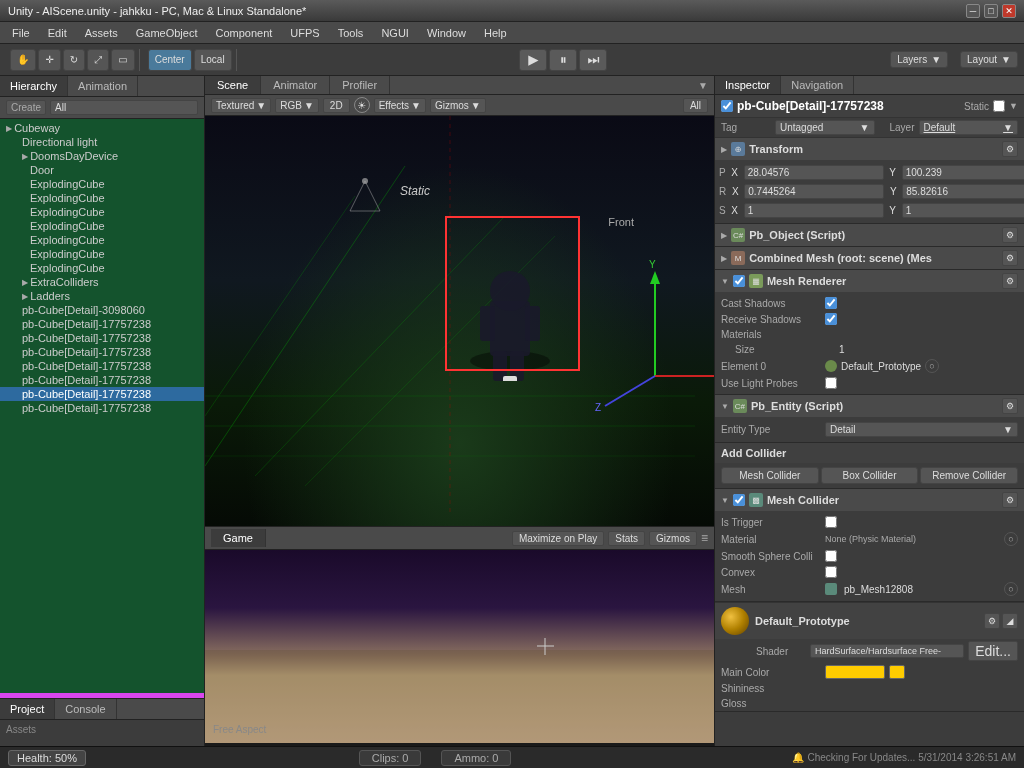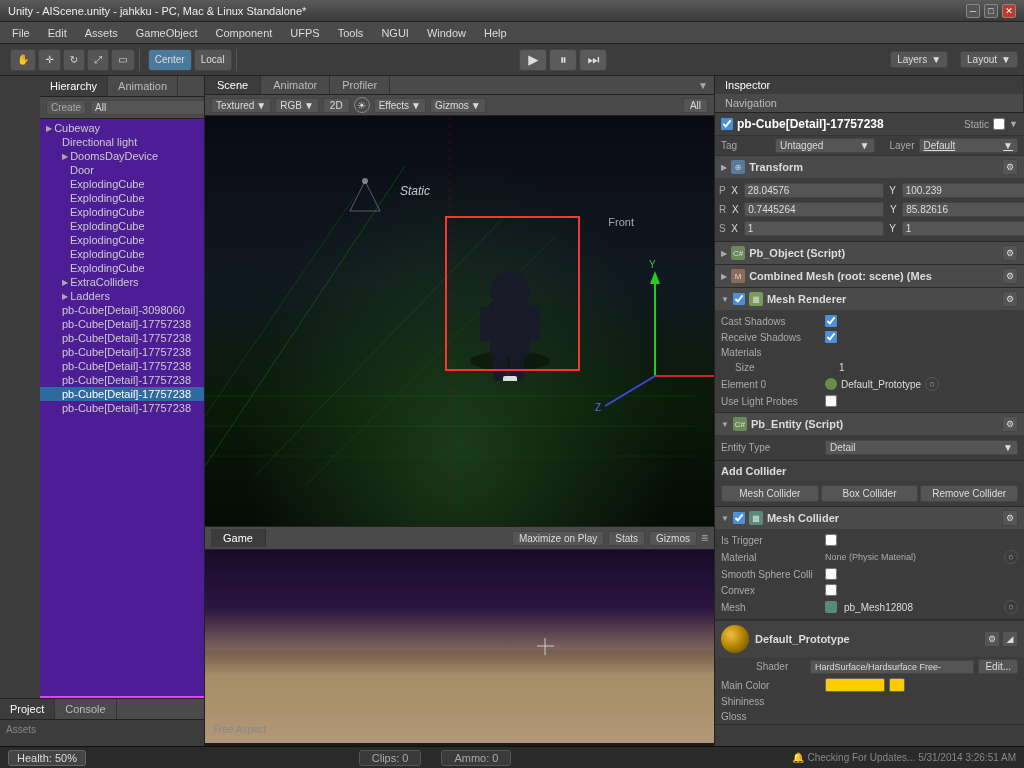--- a/index.html
+++ b/index.html
@@ -49,23 +49,22 @@
     }
 
     
     #main { display: flex; height: calc(768px - 22px - 22px - 32px - 22px); }
 
     
     #left-panel { width: 205px; display: flex; flex-direction: column; border-right: 1px solid #222; }
 
     
     #hierarchy {
-      flex: 1; background: #4c1d95; overflow: hidden;
-      border-bottom: 2px solid #d946ef;
-      margin-left: 40px;
+      flex: 1; background: #14532d; overflow: hidden;
+      border-bottom: 5px solid #d946ef;
     }
     .panel-tabs { display: flex; background: #4a4a4a; border-bottom: 1px solid #222; }
     .panel-tab {
       padding: 4px 10px; font-size: 11px; color: #bbb; cursor: pointer;
       border-right: 1px solid #333;
     }
     .panel-tab.active { background: #3c3c3c; color: #fff; }
     .panel-header {
       display: flex; align-items: center; padding: 3px 6px;
       background: #4a4a4a; border-bottom: 1px solid #222; gap: 4px;
@@ -152,21 +151,21 @@
     #statusbar .health-badge {
       background: #444; border: 1px solid #666; padding: 1px 8px;
       border-radius: 3px; color: #ddd; font-size: 11px;
     }
     #statusbar .clips-badge { background: #3a3a3a; border: 1px solid #555; padding: 1px 12px; border-radius: 3px; font-size: 11px; }
     #statusbar .ammo-badge { background: #3a3a3a; border: 1px solid #555; padding: 1px 12px; border-radius: 3px; font-size: 11px; }
     #statusbar .status-text { font-size: 10px; color: #888; margin-left: 8px; }
 
     
     #right-panel { width: 310px; background: #3c3c3c; border-left: 1px solid #222; overflow-y: auto; display: flex; flex-direction: column; }
-    .insp-tabs { display: flex; background: #4a4a4a; border-bottom: 1px solid #222; flex-direction: column; }
+    .insp-tabs { display: flex; background: #4a4a4a; border-bottom: 1px solid #222; }
     .insp-tab { padding: 3px 10px; font-size: 11px; color: #bbb; cursor: pointer; border-right: 1px solid #333; }
     .insp-tab.active { background: #3c3c3c; color: #fff; }
 
     
     .insp-header {
       display: flex; align-items: center; padding: 4px 6px;
       background: #404040; border-bottom: 1px solid #333; gap: 4px;
     }
     .insp-checkbox { width: 12px; height: 12px; accent-color: #4a90d9; }
     .insp-obj-name { font-size: 12px; color: #fff; font-weight: bold; flex: 1; }
@@ -265,21 +264,21 @@
       margin-left: 35px;
     }
     .shader-label { color: #aaa; min-width: 50px; }
     .shader-dropdown {
       background: #555; border: 1px solid #444; color: #ddd;
       padding: 1px 4px; font-size: 10px; border-radius: 2px; flex: 1; cursor: pointer;
       display: flex; align-items: center; justify-content: space-between;
     }
     .shader-edit-btn {
       padding: 1px 6px; background: #555; border: 1px solid #444;
-      color: #ddd; border-radius: 2px; cursor: pointer; font-size: 10px;
+      color: #ddd; border-radius: 2px; cursor: pointer; font-size: 14px;
     }
 
     .color-prop-row {
       display: flex; align-items: center; padding: 2px 6px; font-size: 10px; gap: 4px;
     }
     .color-label { color: #aaa; min-width: 100px; }
     .color-swatch { width: 60px; height: 14px; border: 1px solid #666; cursor: pointer; border-radius: 2px; }
 
     
     .free-aspect-label {

